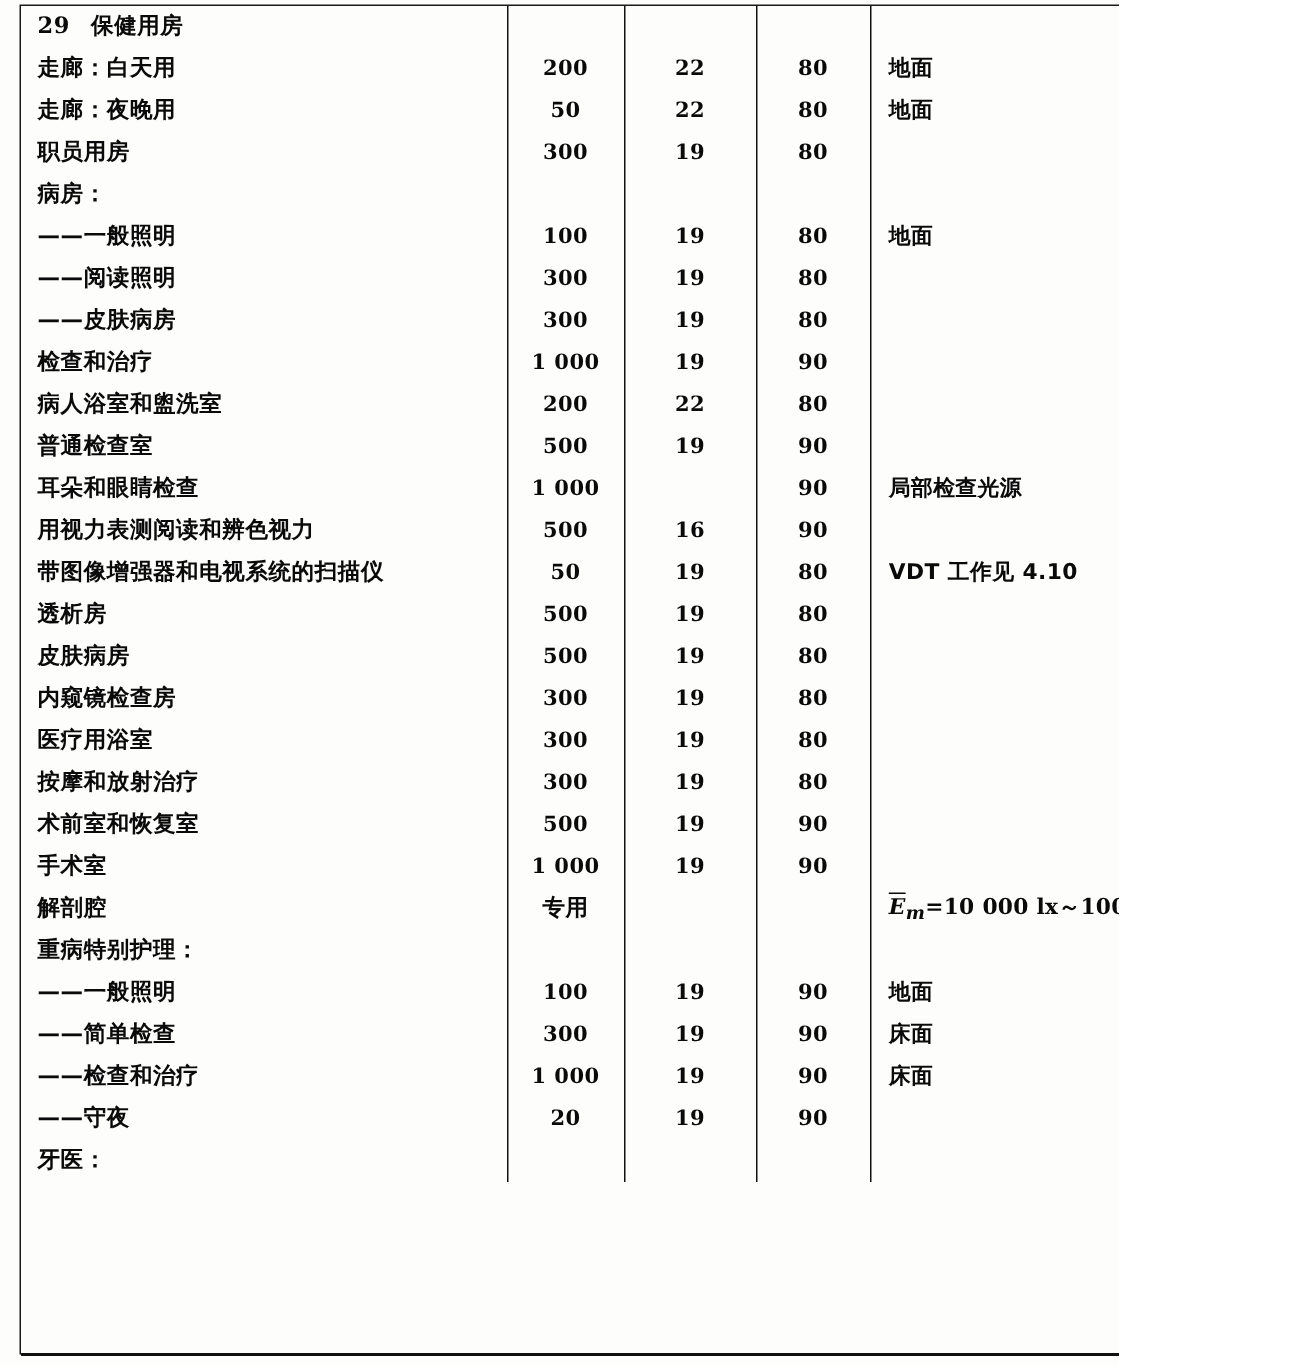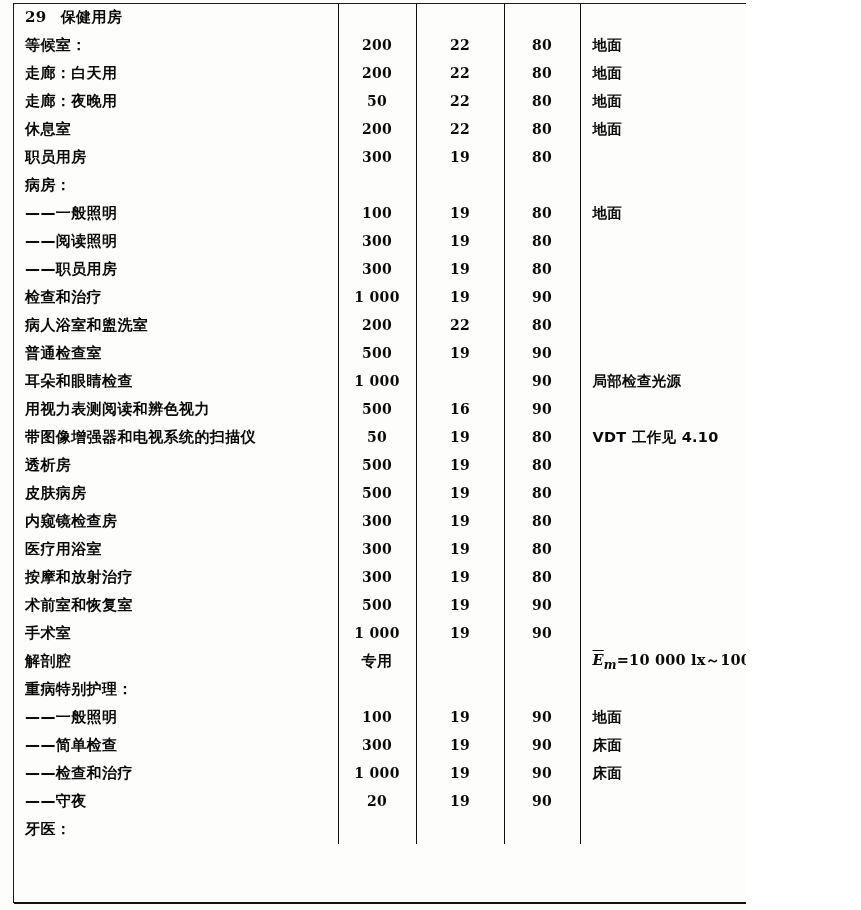--- a/index.html
+++ b/index.html
@@ -126,49 +126,35 @@
     <tbody id="table-body">
       <tr class="hdr-row">
         <td class="col-name">
           <span class="cn hdr-num">29</span><span class="cn">保健用房</span>
         </td>
         <td class="col-lux"></td>
         <td class="col-ugr"></td>
         <td class="col-ra"></td>
         <td class="col-remark"></td>
       </tr>
-    <tr>
-          <td class="col-name"><span class="cn">等候室：</span></td>
-          <td class="col-lux"><span class="num">200</span></td>
-          <td class="col-ugr"><span class="num">22</span></td>
-          <td class="col-ra"><span class="num">80</span></td>
-          <td class="col-remark"><span class="remark-txt">地面</span></td>
-        </tr>
         <tr>
           <td class="col-name"><span class="cn">走廊：白天用</span></td>
           <td class="col-lux"><span class="num">200</span></td>
           <td class="col-ugr"><span class="num">22</span></td>
           <td class="col-ra"><span class="num">80</span></td>
           <td class="col-remark"><span class="remark-txt">地面</span></td>
         </tr>
         <tr>
           <td class="col-name"><span class="cn">走廊：夜晚用</span></td>
           <td class="col-lux"><span class="num">50</span></td>
           <td class="col-ugr"><span class="num">22</span></td>
           <td class="col-ra"><span class="num">80</span></td>
           <td class="col-remark"><span class="remark-txt">地面</span></td>
         </tr>
         <tr>
-          <td class="col-name"><span class="cn">休息室</span></td>
-          <td class="col-lux"><span class="num">200</span></td>
-          <td class="col-ugr"><span class="num">22</span></td>
-          <td class="col-ra"><span class="num">80</span></td>
-          <td class="col-remark"><span class="remark-txt">地面</span></td>
-        </tr>
-        <tr>
           <td class="col-name"><span class="cn">职员用房</span></td>
           <td class="col-lux"><span class="num">300</span></td>
           <td class="col-ugr"><span class="num">19</span></td>
           <td class="col-ra"><span class="num">80</span></td>
           <td class="col-remark"><span class="remark-txt"></span></td>
         </tr>
         <tr>
           <td class="col-name"><span class="cn">病房：</span></td>
           <td class="col-lux"><span class="num"></span></td>
           <td class="col-ugr"><span class="num"></span></td>
@@ -183,21 +169,21 @@
           <td class="col-remark"><span class="remark-txt">地面</span></td>
         </tr>
         <tr>
           <td class="col-name"><span class="cn">——阅读照明</span></td>
           <td class="col-lux"><span class="num">300</span></td>
           <td class="col-ugr"><span class="num">19</span></td>
           <td class="col-ra"><span class="num">80</span></td>
           <td class="col-remark"><span class="remark-txt"></span></td>
         </tr>
         <tr>
-          <td class="col-name"><span class="cn">——职员用房</span></td>
+          <td class="col-name"><span class="cn">——皮肤病房</span></td>
           <td class="col-lux"><span class="num">300</span></td>
           <td class="col-ugr"><span class="num">19</span></td>
           <td class="col-ra"><span class="num">80</span></td>
           <td class="col-remark"><span class="remark-txt"></span></td>
         </tr>
         <tr>
           <td class="col-name"><span class="cn">检查和治疗</span></td>
           <td class="col-lux"><span class="num">1 000</span></td>
           <td class="col-ugr"><span class="num">19</span></td>
           <td class="col-ra"><span class="num">90</span></td>

